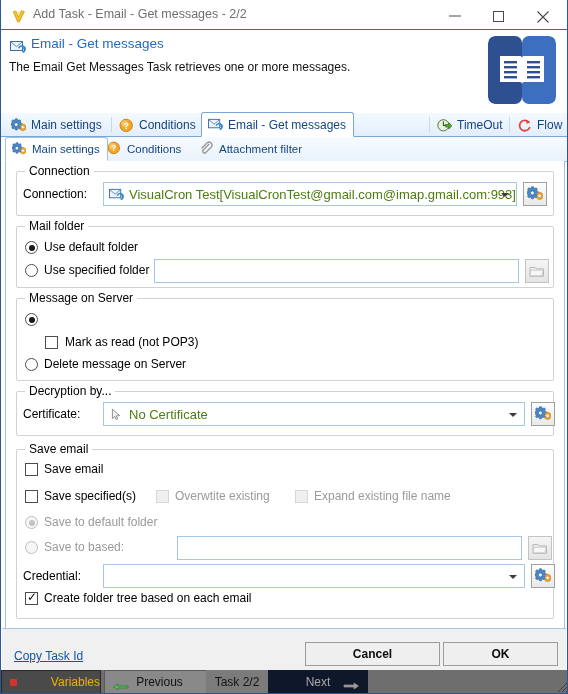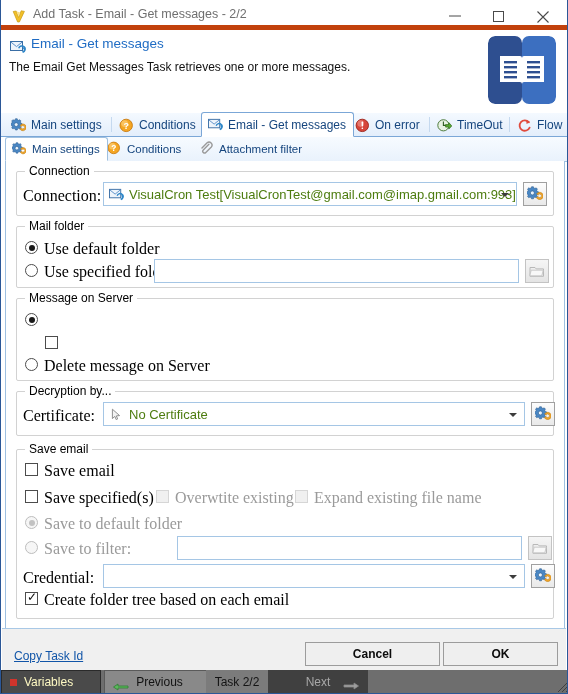--- a/index.html
+++ b/index.html
@@ -23,21 +23,21 @@
     border: 1px solid #2b5797;
     border-top: none;
     overflow: hidden;
   }
 
   
   #titlebar {
     position: absolute; left: 0; top: 0;
     width: 566px; height: 30px;
     background: #ffffff;
-    border-bottom: 5px solid #c2410c;
+    border-bottom: 1px solid #c2410c;
   }
   #title-logo {
     position: absolute; left: 10px; top: 8px;
     width: 16px; height: 16px;
   }
   #title-text {
     position: absolute; left: 32px; top: 7px;
     font-size: 12.5px;
     color: #6f6f6f;
     white-space: nowrap;
@@ -140,24 +140,23 @@
     position: absolute; left: 8px; top: -8px;
     background: #ffffff;
     padding: 0 4px;
     font-size: 12px;
     color: #000;
     white-space: nowrap;
   }
 
   .lbl {
     position: absolute;
-    font-size: 16px;
+    font-size: 12px;
     color: #000;
     white-space: nowrap;
-    font-family: Liberation Serif, serif;
   }
   .lbl.dis { color: #9a9a9a; }
 
   
   .combo {
     position: absolute;
     height: 24px;
     background: #ffffff;
     border: 1px solid #a5c6e5;
     display: flex; align-items: center;
@@ -252,22 +251,23 @@
   .tbitem {
     position: absolute; top: 0; height: 24px;
     display: flex; align-items: center;
     font-size: 12px; color: #1a1a1a;
     cursor: default; white-space: nowrap;
   }
   #tb-variables {
     left: 0; width: 100px;
     background: #4a4a4a;
     border: 1px solid #2a2a2a;
-    color: #fef9c3;
+    color: #eab308;
     padding-left: 8px;
+    justify-content: space-between;
   }
   #tb-variables .dot {
     width: 7px; height: 7px; background: #d0342c;
     margin-right: 7px; flex: 0 0 auto;
   }
   #tb-previous {
     left: 103px; width: 111px;
     background: #898989;
     border: 1px solid #5a5a5a;
     justify-content: center;
@@ -275,21 +275,21 @@
   }
   #tb-previous .arrow { position: absolute; left: 8px; top: 9px; }
   #tb-task {
     left: 205px; width: 62px;
     background: #7b7b7b;
     justify-content: center;
     color: #141414;
   }
   #tb-next {
     left: 267px; width: 100px;
-    background: #404040;
+    background: #0f172a;
     justify-content: center;
     color: #a8a8a8;
   }
   #tb-next .arrow { position: absolute; right: 9px; top: 9px; }
   #resize-grip { position: absolute; right: 1px; bottom: 1px; width: 14px; height: 14px; }
 
   
   #desktop-top {
     position: absolute; left: 0; top: 0; width: 568px; height: 3px;
     background: #2a2a2a;
@@ -405,31 +405,20 @@
       <span class="ticon">
         <svg width="15" height="15" viewBox="0 0 16 16">
           <rect x="0.5" y="2.5" width="12" height="9" fill="#eef4fb" stroke="#3a6ea5" stroke-width="1"></rect>
           <path d="M0.8 3 L6.5 7.6 L12.2 3" fill="none" stroke="#5b8fc9" stroke-width="1"></path>
           <path d="M8 9 a4 4 0 1 1 5 5 l-1-1.6 a2.3 2.3 0 1 0 -2.6 -2.9 Z" fill="#2e86c8"></path>
           <path d="M15 7.5 l0.6 3 l-3 -0.6 Z" fill="#2e86c8"></path>
         </svg>
       </span>
       <span>Email - Get messages</span>
     </div>
-    <div class="tab" style="left:348px;">
-      <span class="ticon">
-        <svg width="15" height="15" viewBox="0 0 15 15">
-          <circle cx="7.3" cy="7.4" r="6.2" fill="#d6453a" stroke="#9c2118" stroke-width="0.9"></circle>
-          <circle cx="5.7" cy="5.6" r="3.3" fill="#ec8d84" opacity="0.7"></circle>
-          <rect x="6.6" y="3.6" width="1.5" height="4.8" rx="0.6" fill="#ffffff"></rect>
-          <rect x="6.6" y="9.5" width="1.5" height="1.6" rx="0.6" fill="#ffffff"></rect>
-        </svg>
-      </span>
-      <span>On error</span>
-    </div>
     <div class="tabsep" style="left:428px;"></div>
     <div class="tab" style="left:430px;">
       <span class="ticon">
         <svg width="15" height="15" viewBox="0 0 15 15">
           <circle cx="6.4" cy="7.3" r="5.6" fill="#e8f2e3" stroke="#4f7c3f" stroke-width="1"></circle>
           <path d="M6.4 3.6 v3.8 h2.8" fill="none" stroke="#2f5c22" stroke-width="1.1"></path>
           <path d="M8.6 6.6 h3.2 v-2 l3 3.3 l-3 3.2 v-2 h-3.2 z" fill="#5aa832" stroke="#2f6a1c" stroke-width="0.7"></path>
         </svg>
       </span>
       <span>TimeOut</span>
@@ -535,20 +524,21 @@
 
     <div class="grp" style="left:10px; top:137px; width:538px; height:83px;">
       <span class="grp-title">Message on Server</span>
 
       <div class="radio" style="left:8px; top:14px;">
         <span class="ring"></span>
           <span class="dot"></span>
       </div>
 
       <div class="cbox" style="left:28px; top:37px;"></div>
+      <span class="lbl" style="left:48px; top:36px;">Mark as read (not POP3)</span>
 
       <div class="radio" style="left:8px; top:59px;">
         <span class="ring"></span>
       </div>
       <span class="lbl" style="left:27px; top:58px;">Delete message on Server</span>
     </div>
 
     <div class="grp" style="left:10px; top:230px; width:538px; height:45px;">
       <span class="grp-title">Decryption by...</span>
       <span class="lbl" style="left:6px; top:15px;">Certificate:</span>
@@ -591,21 +581,21 @@
 
       <div class="radio dis" style="left:8px; top:66px;">
         <span class="ring"></span>
           <span class="dot"></span>
       </div>
       <span class="lbl dis" style="left:27px; top:65px;">Save to default folder</span>
 
       <div class="radio dis" style="left:8px; top:91px;">
         <span class="ring"></span>
       </div>
-      <span class="lbl dis" style="left:27px; top:90px;">Save to filter:</span>
+      <span class="lbl dis" style="left:27px; top:90px;">Save to based:</span>
 
       <div class="tbox" style="left:160px; top:86px; width:345px; border-color:#a5c6e5;"></div>
       <div class="sqbtn" style="left:511px; top:86px; background:linear-gradient(to bottom,#f5f5f5,#e4e4e4); border-color:#c3c3c3;">
         <span>
           <svg width="16" height="16" viewBox="0 0 16 16">
             <path d="M1 4.5 h5 l1.2 1.4 h7.3 v7.4 h-13.5 z" fill="#efefef" stroke="#b8b8b8" stroke-width="1"></path>
             <path d="M2.2 7.2 h12 l-1.4 5.6 h-12 z" fill="#f8f8f8" stroke="#c5c5c5" stroke-width="0.9"></path>
           </svg>
         </span>
       </div>

